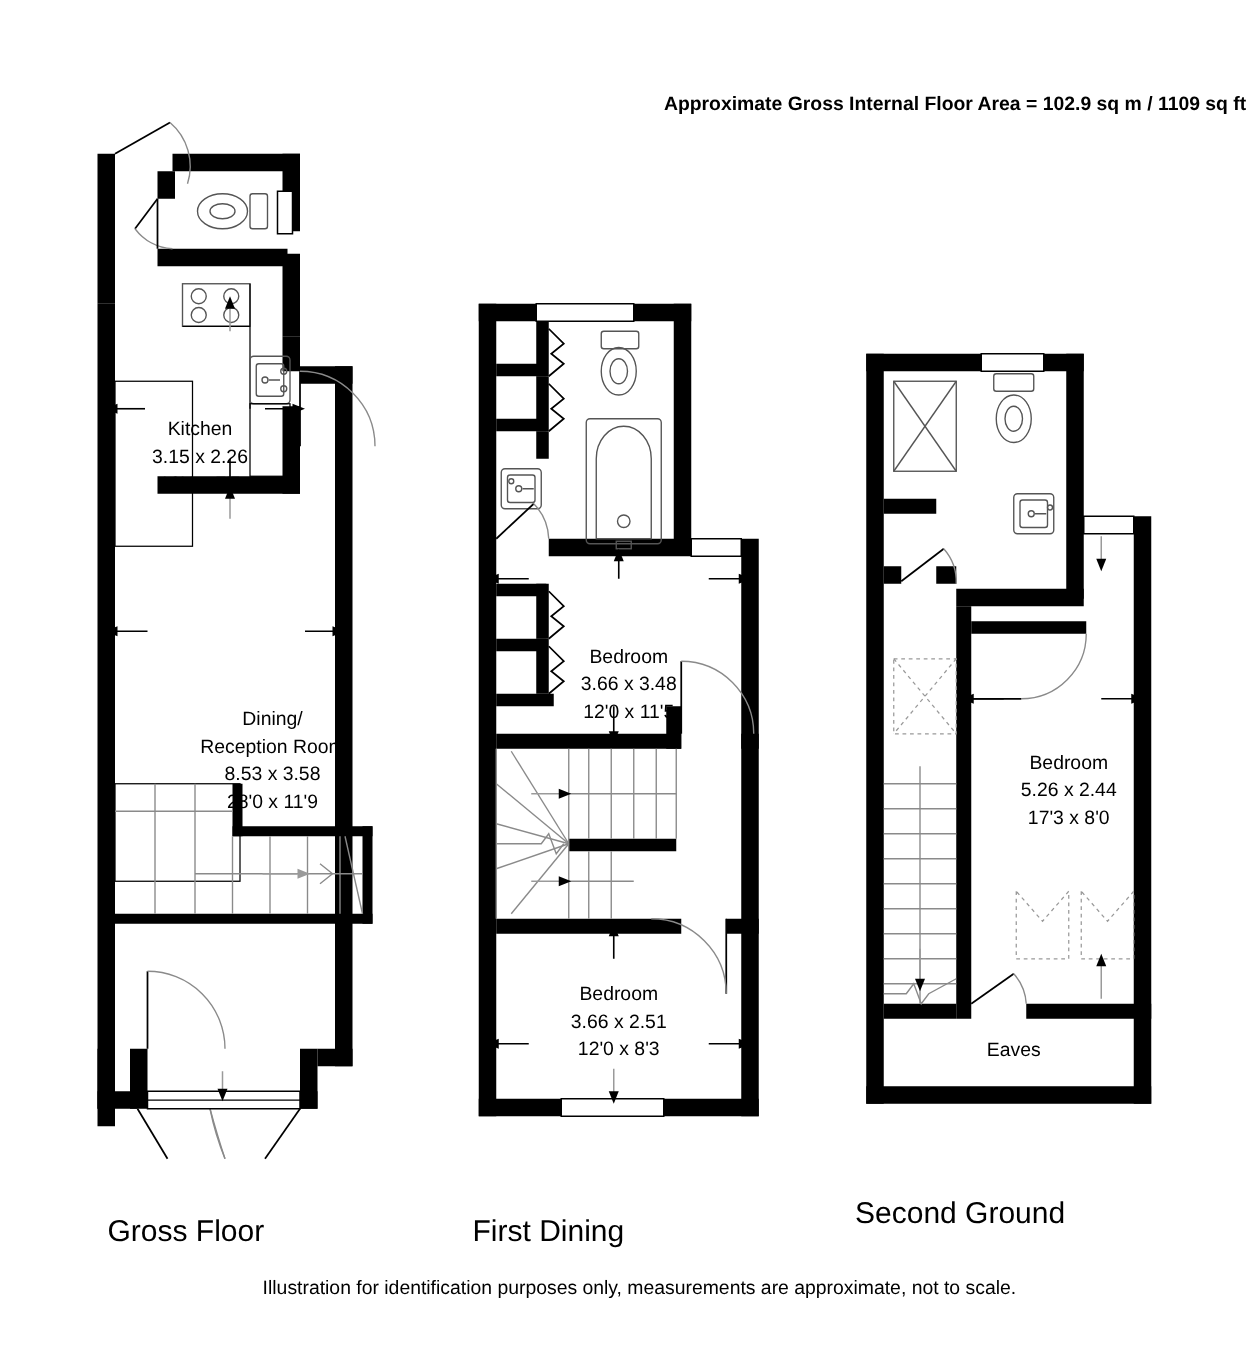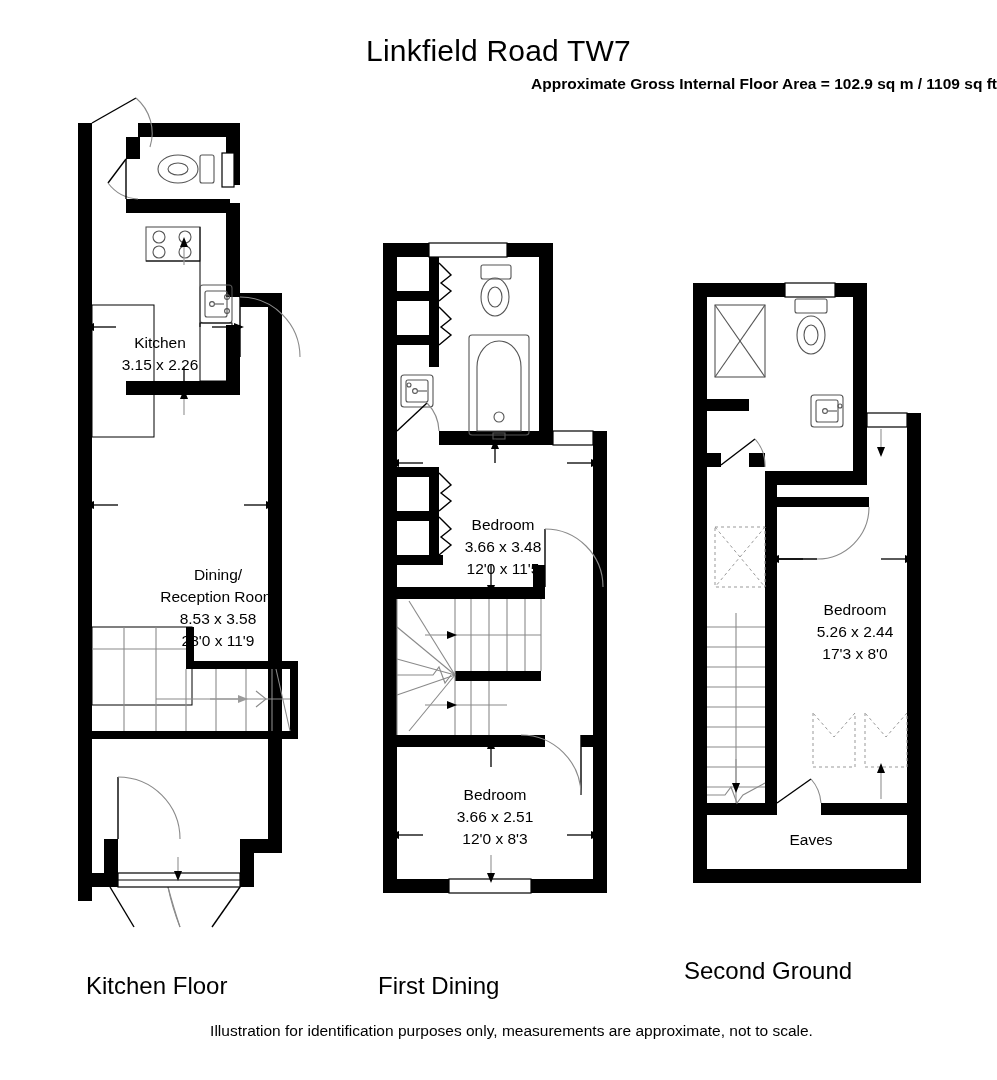--- a/index.html
+++ b/index.html
@@ -92,21 +92,20 @@
     fill: #000000;
     text-anchor: middle;
   }
   .inarrow { fill: none; stroke: #8a8a8a; stroke-width: 1.6; }
 </style>
 </head>
 <body>
 
 <div id="page">
 
-  <div class="title">Linkfield Road TW7</div>
   <div class="subtitle">Approximate Gross Internal Floor Area  = 102.9 sq m  / 1109 sq ft</div>
 
   <svg class="plan-svg" id="gf" style="left:60px; top:95px;" width="270" height="840" viewBox="0 0 270 840">
 
     <g>
 
       <rect class="wall" x="18" y="28" width="14" height="120"></rect>
       <rect class="wall" x="18" y="148" width="14" height="658"></rect>
 
       <rect class="wall" x="78" y="28" width="102" height="14"></rect>
@@ -241,21 +240,21 @@
         <path class="dimhead" d="M120 152 l4 -10 l4 10 z"></path>
       <path class="dim" d="M124 272 L124 292"></path>
         <path class="dimhead" d="M120 290 l4 10 l4 -10 z"></path>
       <path class="dimlight" d="M124 302 L124 320"></path>
         <path class="dimhead" d="M120 304 l4 -10 l4 10 z"></path>
       <path class="dimlight" d="M118 762 L118 780"></path>
         <path class="dimhead" d="M114 776 l4 10 l4 -10 z"></path>
     </g>
   </svg>
 
-  <div class="floor-label" id="gf-label">Kitchen Floor</div>
+  <div class="floor-label" id="gf-label">Gross Floor</div>
 
   <svg class="plan-svg" id="ff" style="left:375px; top:235px;" width="260" height="680" viewBox="0 0 260 680">
 
     <g>
 
       <rect class="wall" x="8" y="8" width="14" height="650"></rect>
 
       <rect class="wall" x="8" y="8" width="46" height="14"></rect>
       <rect class="wall" x="132" y="8" width="46" height="14"></rect>
 

